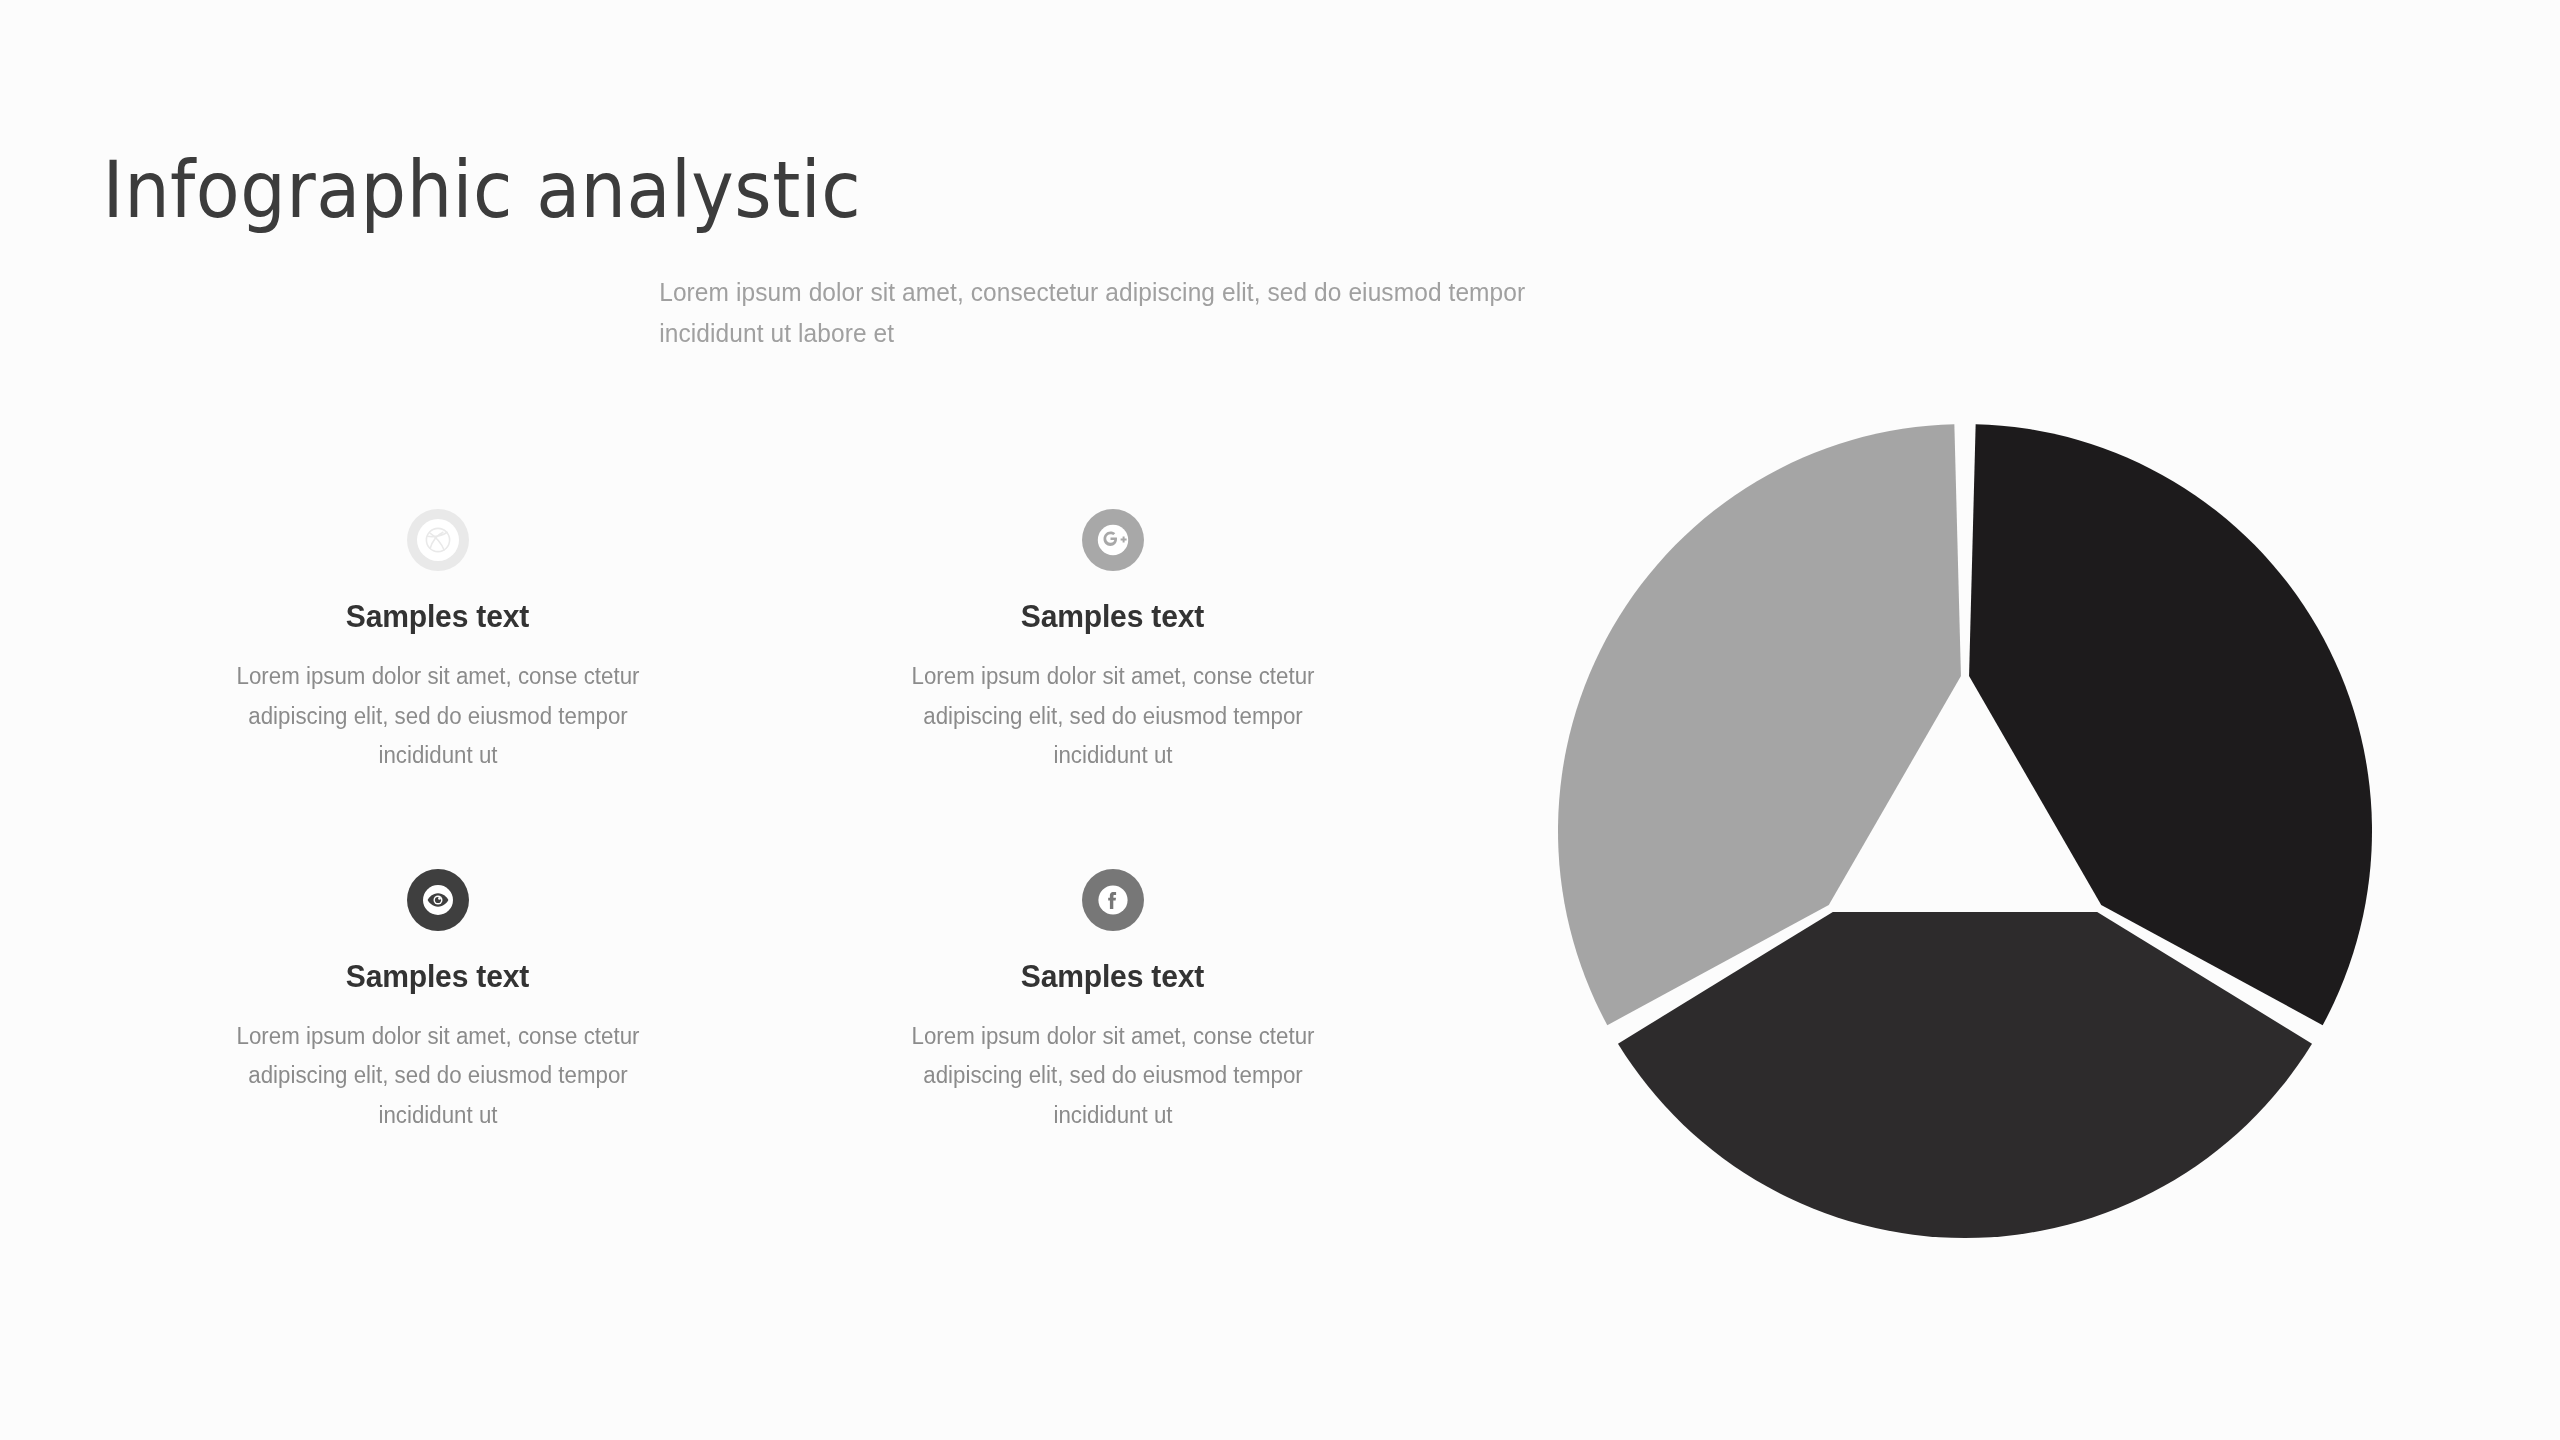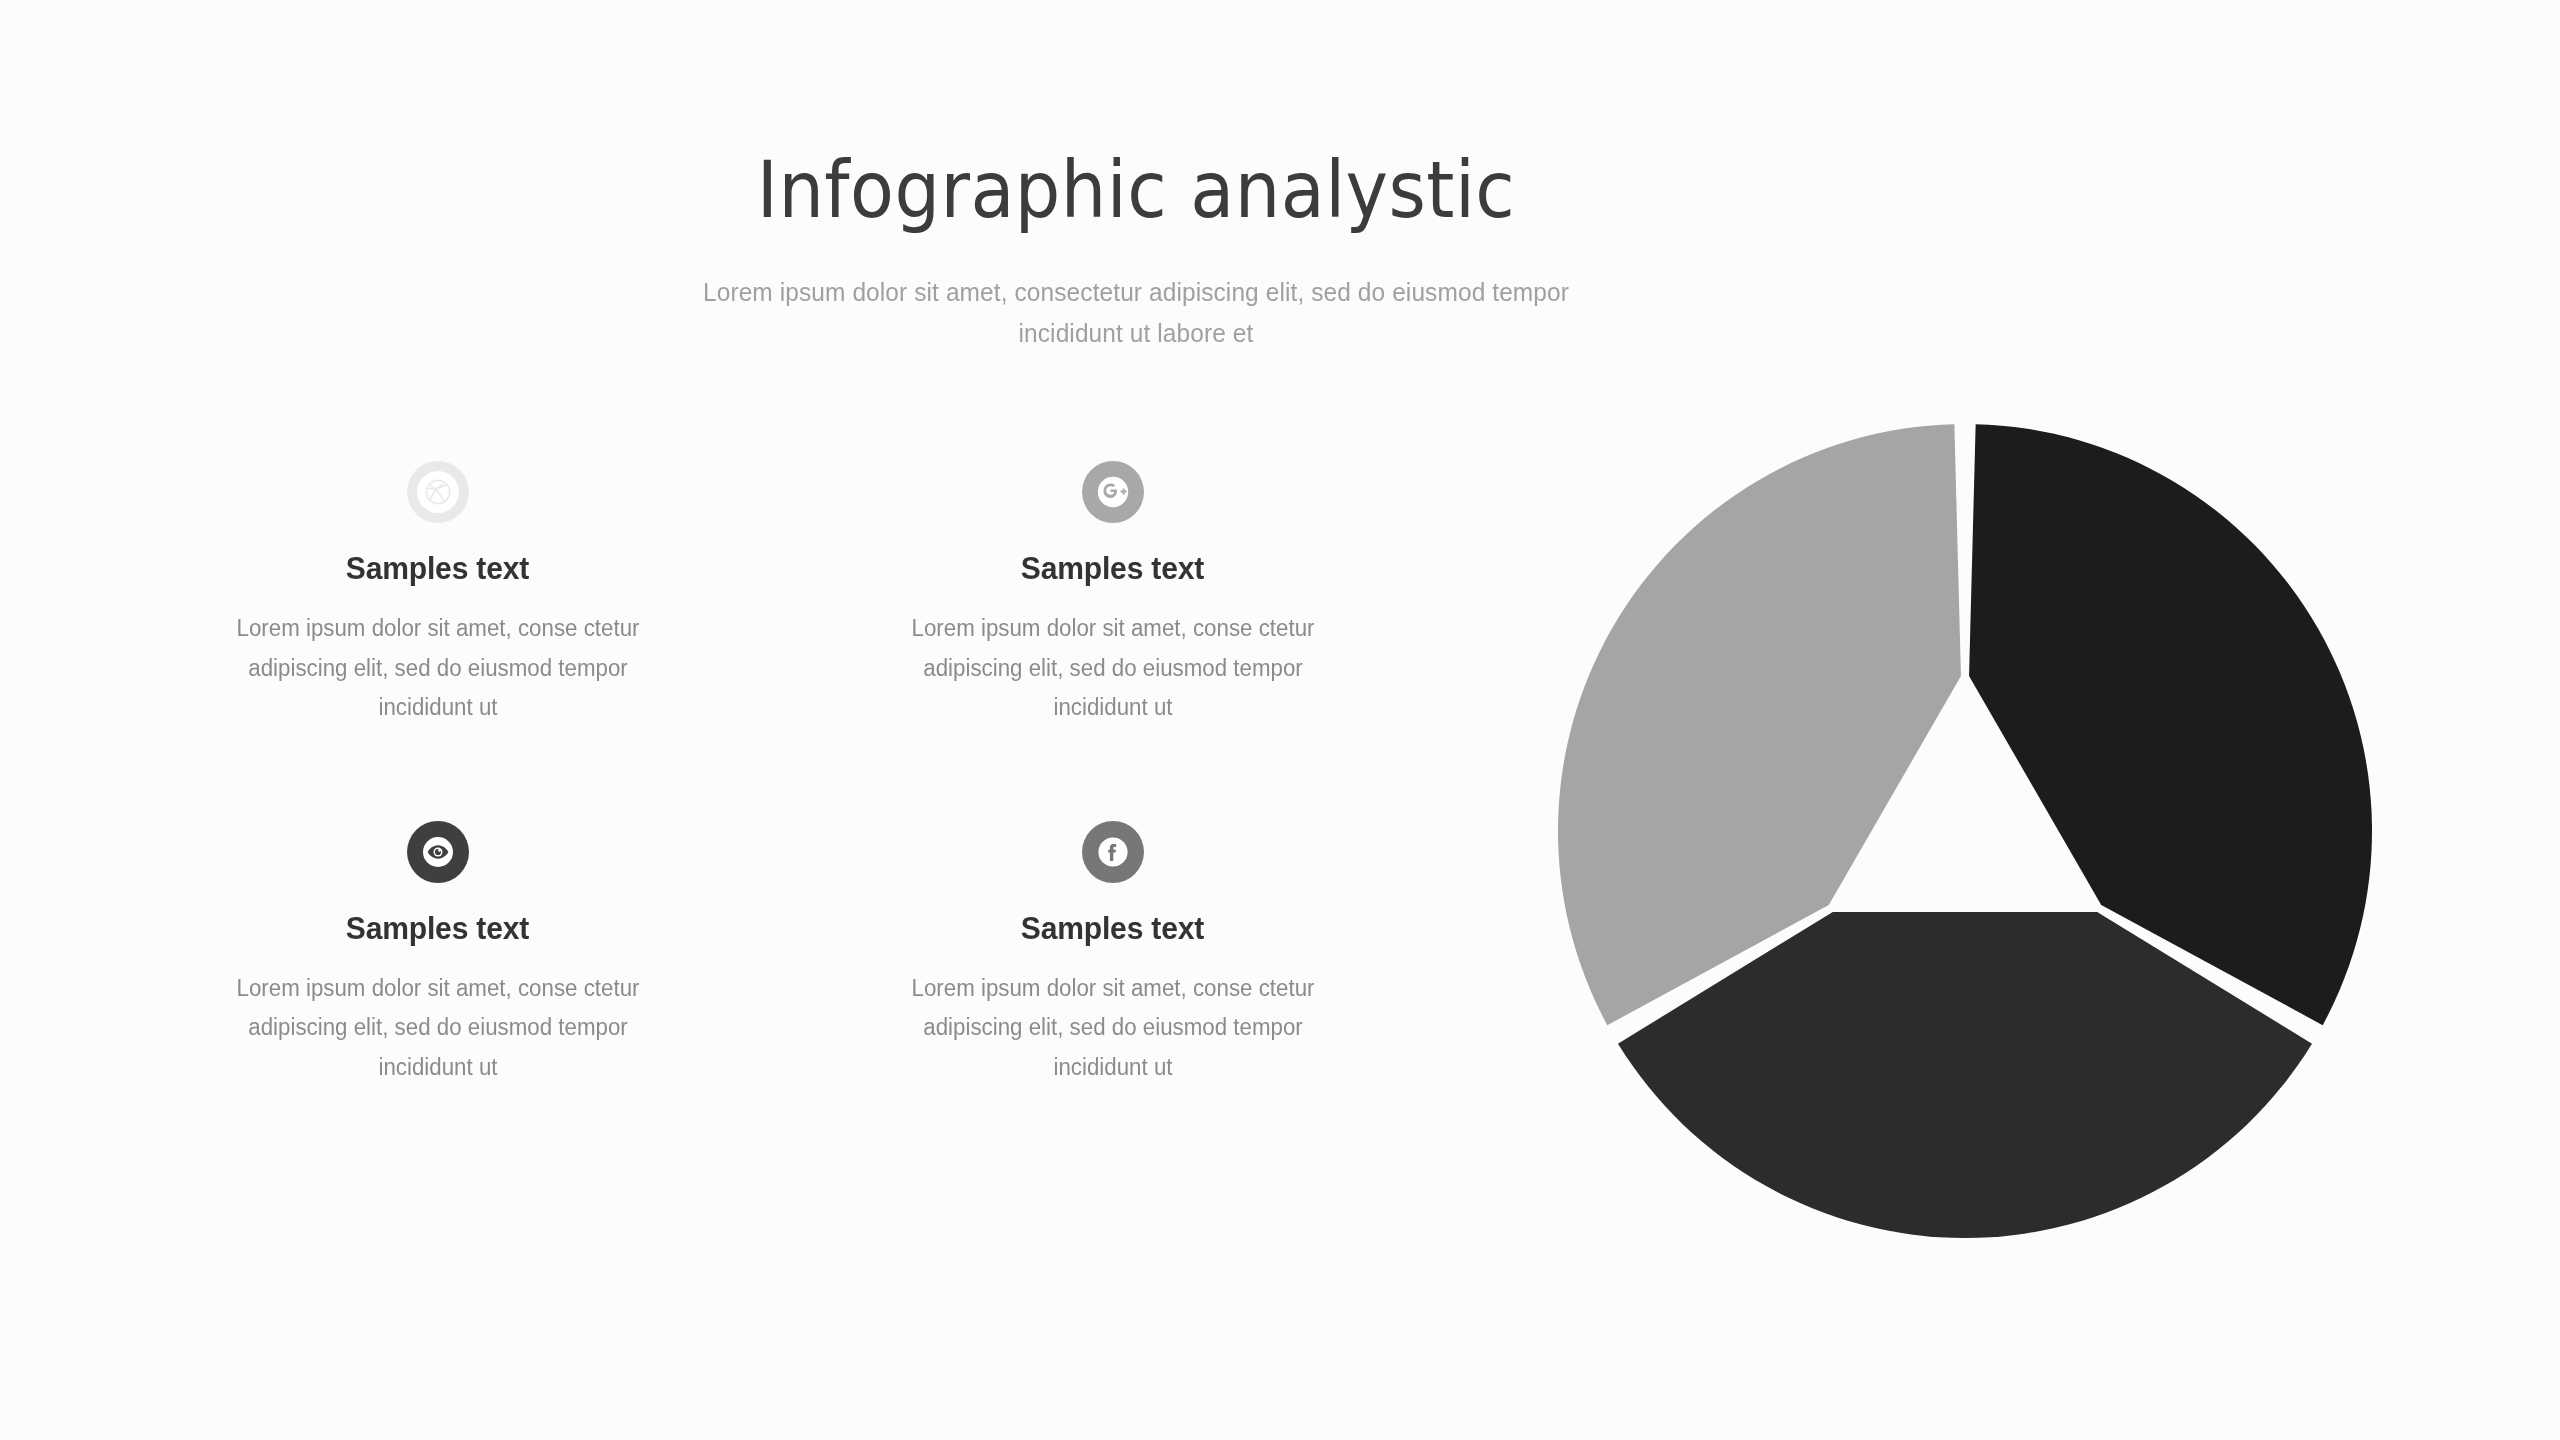--- a/index.html
+++ b/index.html
@@ -12,23 +12,23 @@
     background: #fcfcfc;
     font-family: "Liberation Sans", sans-serif;
     overflow: hidden;
     position: relative;
   }
 
   
   #header {
     position: absolute;
     top: 150px;
-    left: 4px;
+    left: 12px;
     width: 2264px;
-    text-align: center;
+    text-align: left;
   }
   #page-title {
     font-family: "DejaVu Sans", sans-serif;
     font-size: 78px;
     font-weight: 400;
     color: #3c3c3c;
     letter-spacing: 0.5px;
     line-height: 1.05;
     margin: 0;
     transform: scaleX(0.92);
@@ -40,21 +40,21 @@
     font-weight: 400;
     color: #a0a0a0;
     line-height: 1.62;
     letter-spacing: 0.1px;
     transform: scaleX(0.96);
   }
 
   
   #features {
     position: absolute;
-    top: 461px;
+    top: 509px;
     left: 110px;
     width: 1330px;
     display: grid;
     grid-template-columns: 655px 655px;
     grid-column-gap: 20px;
     grid-row-gap: 93px;
   }
   .feature {
     display: flex;
     flex-direction: column;

